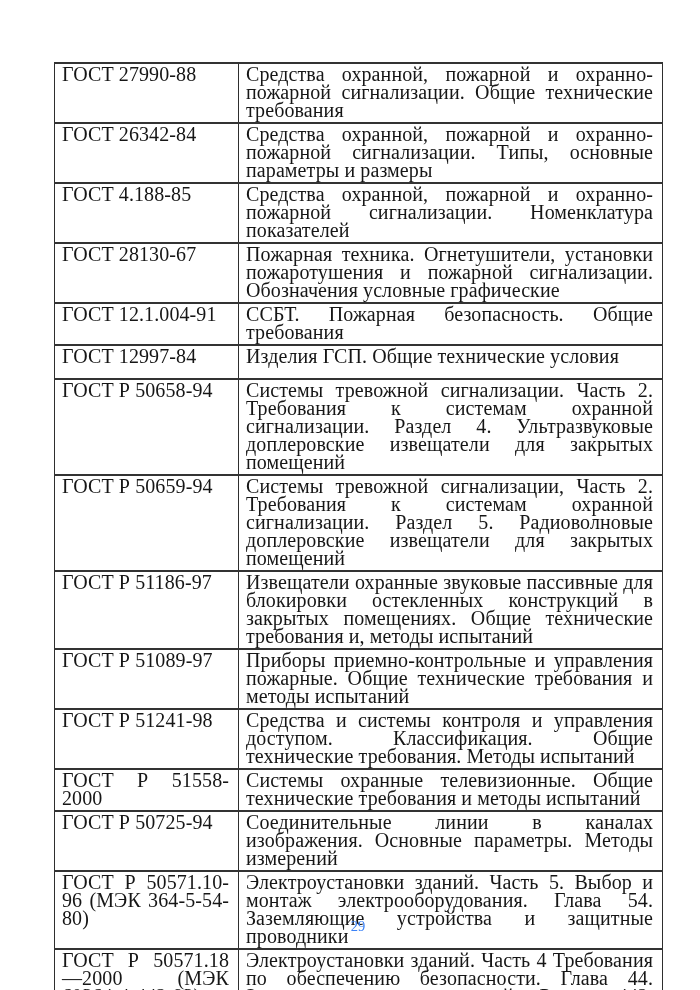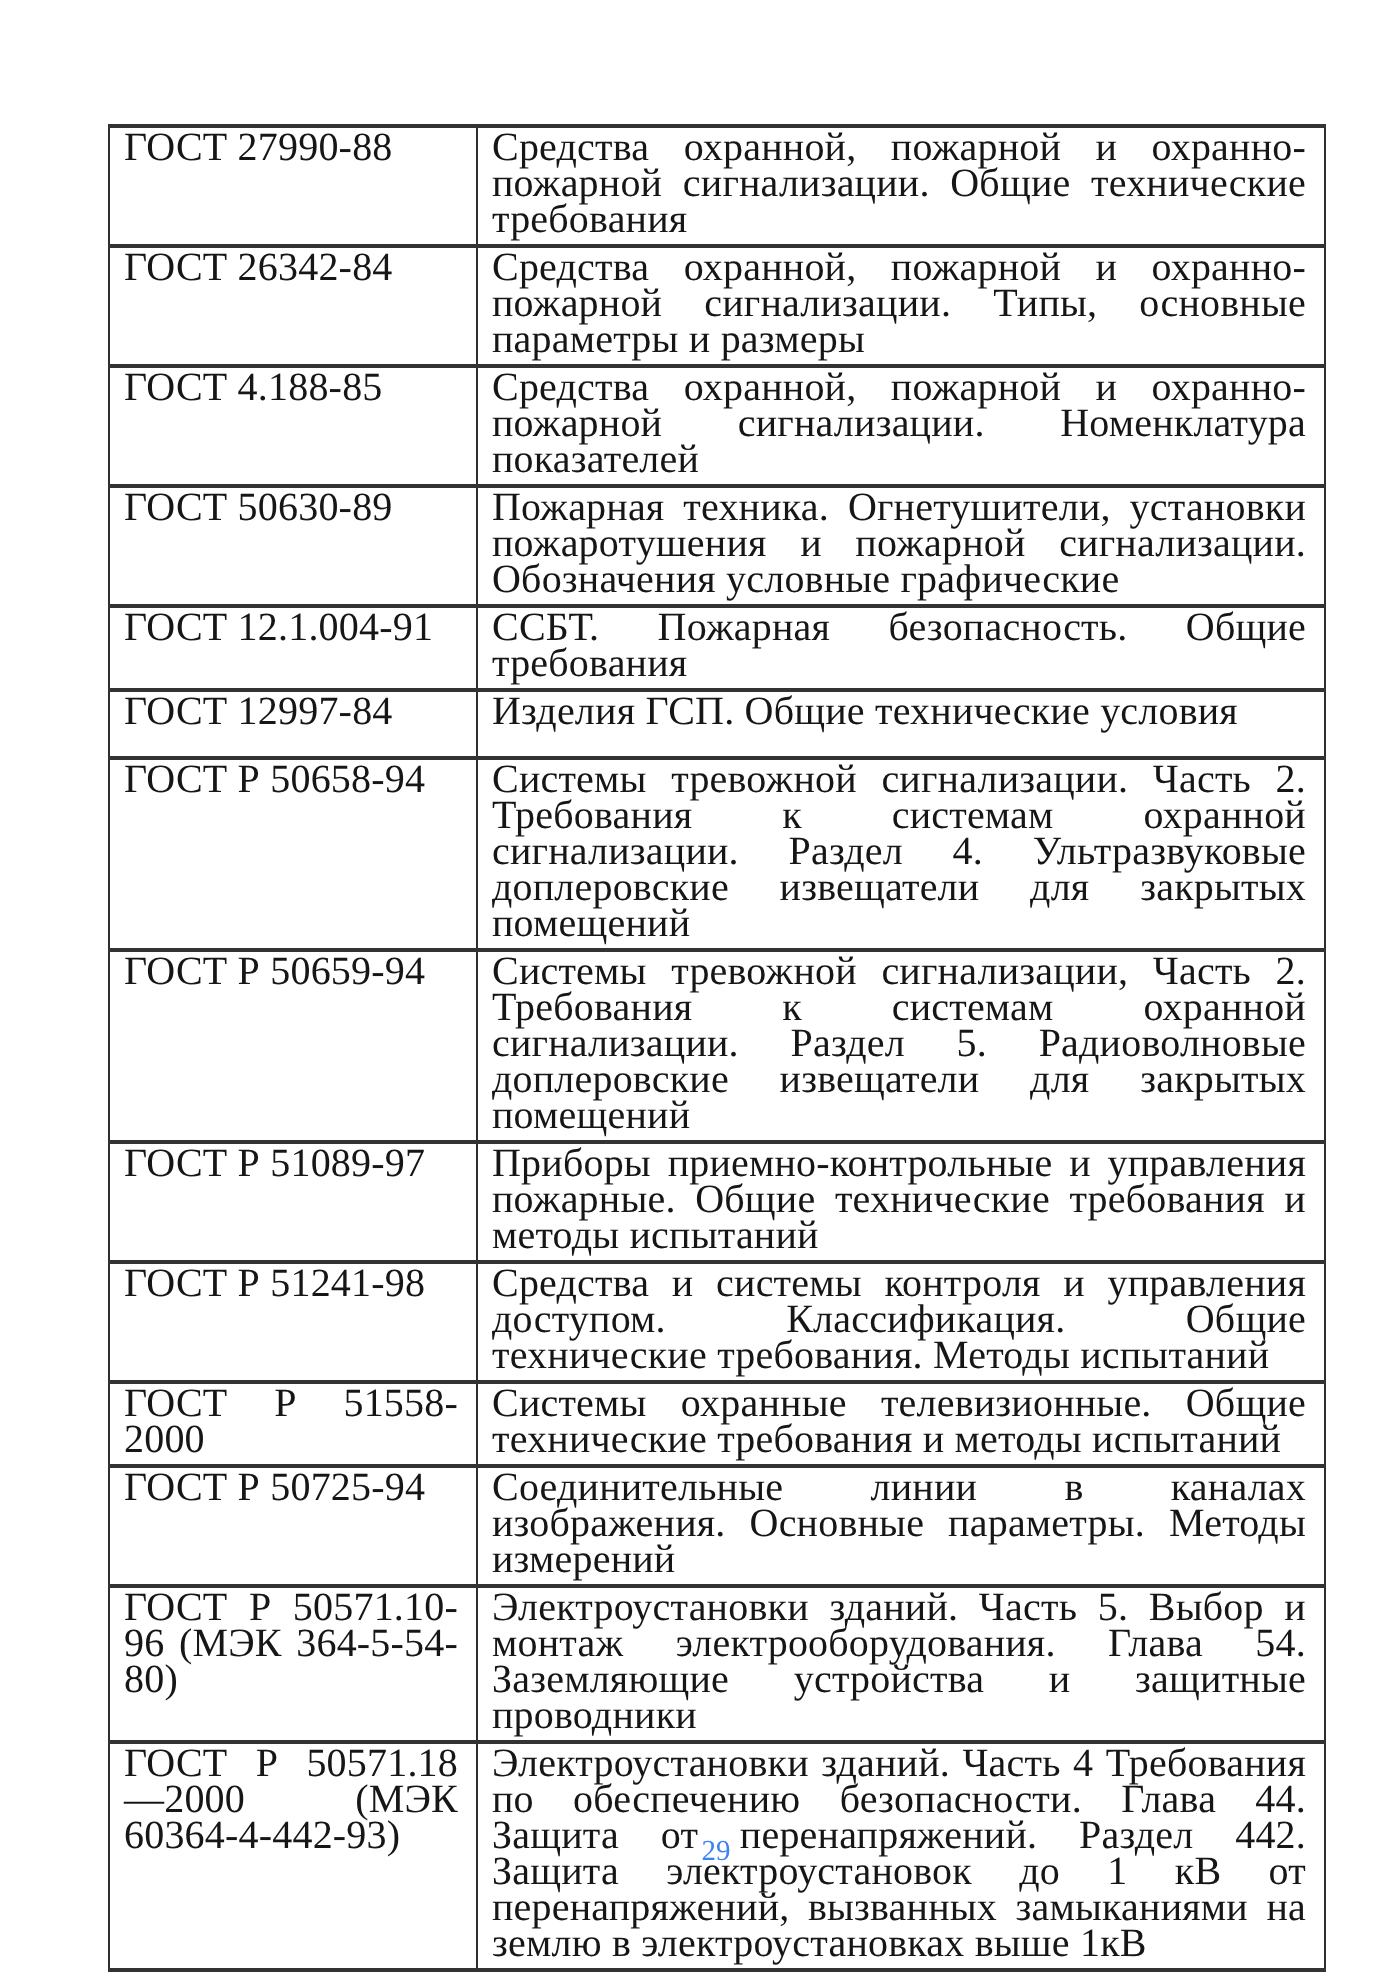--- a/index.html
+++ b/index.html
@@ -74,38 +74,42 @@
       </tr>
       <tr style="height:37px">
         <td class="standard-cell">ГОСТ 26342-84</td>
         <td class="title-cell">Средства охранной, пожарной и охранно-пожарной сигнализации. Типы, основные параметры и размеры</td>
       </tr>
       <tr style="height:35px">
         <td class="standard-cell">ГОСТ 4.188-85</td>
         <td class="title-cell">Средства охранной, пожарной и охранно-пожарной сигнализации. Номенклатура показателей</td>
       </tr>
       <tr style="height:55px">
-        <td class="standard-cell">ГОСТ 50630-89</td>
+        <td class="standard-cell">ГОСТ 28130-67</td>
         <td class="title-cell">Пожарная техника. Огнетушители, установки пожаротушения и пожарной сигнализации. Обозначения условные графические</td>
       </tr>
       <tr style="height:14px">
         <td class="standard-cell">ГОСТ 12.1.004-91</td>
         <td class="title-cell">ССБТ. Пожарная безопасность. Общие требования</td>
       </tr>
       <tr style="height:34px">
         <td class="standard-cell">ГОСТ 12997-84</td>
         <td class="title-cell">Изделия ГСП. Общие технические условия</td>
       </tr>
       <tr style="height:55px">
         <td class="standard-cell">ГОСТ Р 50658-94</td>
         <td class="title-cell">Системы тревожной сигнализации. Часть 2. Требования к системам охранной сигнализации. Раздел 4. Ультразвуковые доплеровские извещатели для закрытых помещений</td>
       </tr>
       <tr style="height:53px">
         <td class="standard-cell">ГОСТ Р 50659-94</td>
         <td class="title-cell">Системы тревожной сигнализации, Часть 2. Требования к системам охранной сигнализации. Раздел 5. Радиоволновые доплеровские извещатели для закрытых помещений</td>
+      </tr>
+      <tr style="height:54px">
+        <td class="standard-cell">ГОСТ Р 51186-97</td>
+        <td class="title-cell">Извещатели охранные звуковые пассивные для блокировки остекленных конструкций в закрытых помещениях. Общие технические требования и, методы испытаний</td>
       </tr>
       <tr style="height:36px">
         <td class="standard-cell">ГОСТ Р 51089-97</td>
         <td class="title-cell">Приборы приемно-контрольные и управления пожарные. Общие технические требования и методы испытаний</td>
       </tr>
       <tr style="height:54px">
         <td class="standard-cell">ГОСТ Р 51241-98</td>
         <td class="title-cell">Средства и системы контроля и управления доступом. Классификация. Общие технические требования. Методы испытаний</td>
       </tr>
       <tr style="height:36px">

